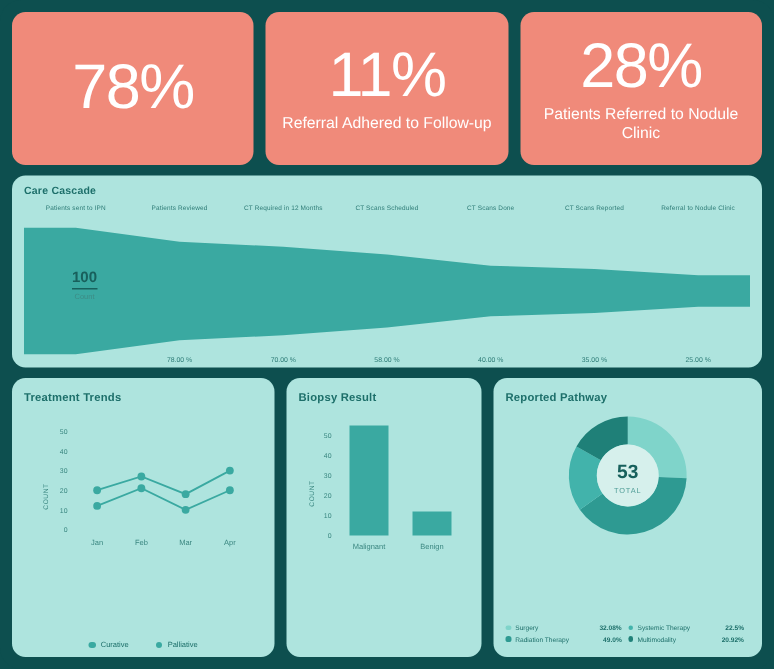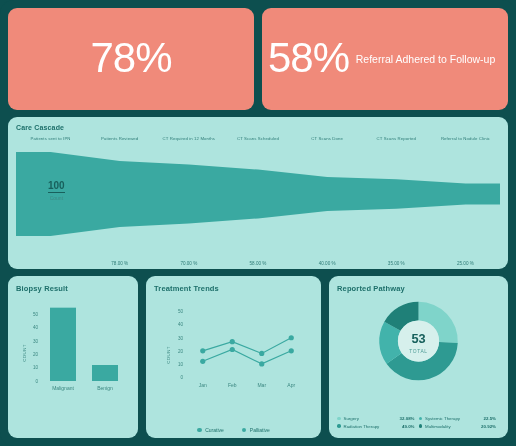--- a/index.html
+++ b/index.html
@@ -20,21 +20,21 @@
     gap: 7px;
   }
 
   
   .kpi-row { display: flex; gap: 8px; height: 102px; }
   .kpi-card {
     flex: 1;
     background: #f08a7a;
     border-radius: 9px;
     display: flex;
-    flex-direction: row;
+    flex-direction: column;
     align-items: center;
     justify-content: center;
     padding: 6px 6px 8px 6px;
   }
   .kpi-value {
     color: #ffffff;
     font-size: 42px;
     font-weight: 400;
     line-height: 46px;
     letter-spacing: -1px;
@@ -46,21 +46,21 @@
     text-align: center;
     margin-top: 3px;
     width: 100%;
     padding: 0 4px;
   }
 
   
   .funnel-panel {
     background: #aee4de;
     border-radius: 9px;
-    height: 152px;
+    height: 128px;
     position: relative;
     padding: 7px 25px 4px 8px;
   }
   .panel-title {
     font-size: 7px;
     font-weight: bold;
     color: #1d6f6a;
     letter-spacing: 0.15px;
   }
   .funnel-stage-labels {
@@ -174,24 +174,28 @@
 
 <div id="app">
 
   <div class="kpi-row">
 
     <div class="kpi-card">
       <div class="kpi-value">78%</div>
     </div>
 
     <div class="kpi-card">
-      <div class="kpi-value">58%</div>
+      <div class="kpi-value">11%</div>
       <div class="kpi-label">Referral Adhered to Follow-up</div>
     </div>
 
+    <div class="kpi-card">
+      <div class="kpi-value">28%</div>
+      <div class="kpi-label">Patients Referred to Nodule Clinic</div>
+    </div>
 
   </div>
 
   <div class="funnel-panel">
     <div class="panel-title">Care Cascade</div>
 
     <div class="funnel-stage-labels">
       <div>Patients sent to IPN</div>
       <div>Patients Reviewed</div>
       <div>CT Required in 12 Months</div>
@@ -217,37 +221,20 @@
       <div>78.00 %</div>
       <div>70.00 %</div>
       <div>58.00 %</div>
       <div>40.00 %</div>
       <div>35.00 %</div>
       <div>25.00 %</div>
     </div>
   </div>
 
   <div class="bottom-row">
-
-    <div class="panel panel-biopsy">
-      <div class="panel-title">Biopsy Result</div>
-      <svg id="biopsy-svg" width="114" height="112" viewBox="0 0 114 112">
-          <text x="22" y="89.8" text-anchor="end" class="tick-lbl">0</text>
-          <text x="22" y="76.46666666666667" text-anchor="end" class="tick-lbl">10</text>
-          <text x="22" y="63.13333333333333" text-anchor="end" class="tick-lbl">20</text>
-          <text x="22" y="49.8" text-anchor="end" class="tick-lbl">30</text>
-          <text x="22" y="36.46666666666667" text-anchor="end" class="tick-lbl">40</text>
-          <text x="22" y="23.13333333333333" text-anchor="end" class="tick-lbl">50</text>
-          <text x="10" y="60" class="axis-name" transform="rotate(-90 10 60)" text-anchor="middle">COUNT</text>
-          <rect x="34" y="14.666666666666671" width="26" height="73.33333333333333" fill="#3aa9a1"></rect>
-          <text x="47" y="97" text-anchor="middle" class="cat-lbl">Malignant</text>
-          <rect x="76" y="72" width="26" height="16" fill="#3aa9a1"></rect>
-          <text x="89" y="97" text-anchor="middle" class="cat-lbl">Benign</text>
-        </svg>
-    </div>
 
     <div class="panel panel-trends">
       <div class="panel-title">Treatment Trends</div>
       <svg id="trends-svg" width="159" height="103" viewBox="0 0 159 103">
           <text x="29" y="85.8" text-anchor="end" class="tick-lbl">0</text>
           <text x="29" y="72.7090909090909" text-anchor="end" class="tick-lbl">10</text>
           <text x="29" y="59.61818181818181" text-anchor="end" class="tick-lbl">20</text>
           <text x="29" y="46.52727272727273" text-anchor="end" class="tick-lbl">30</text>
           <text x="29" y="33.43636363636363" text-anchor="end" class="tick-lbl">40</text>
           <text x="29" y="20.345454545454547" text-anchor="end" class="tick-lbl">50</text>
@@ -272,20 +259,37 @@
           <span class="tl-dot" style="background: rgb(58, 169, 161);"></span>
           <span>Curative</span>
         </div>
         <div class="tl-item">
           <span class="tl-dot" style="background: rgb(58, 169, 161);"></span>
           <span>Palliative</span>
         </div>
       </div>
     </div>
 
+    <div class="panel panel-biopsy">
+      <div class="panel-title">Biopsy Result</div>
+      <svg id="biopsy-svg" width="114" height="112" viewBox="0 0 114 112">
+          <text x="22" y="89.8" text-anchor="end" class="tick-lbl">0</text>
+          <text x="22" y="76.46666666666667" text-anchor="end" class="tick-lbl">10</text>
+          <text x="22" y="63.13333333333333" text-anchor="end" class="tick-lbl">20</text>
+          <text x="22" y="49.8" text-anchor="end" class="tick-lbl">30</text>
+          <text x="22" y="36.46666666666667" text-anchor="end" class="tick-lbl">40</text>
+          <text x="22" y="23.13333333333333" text-anchor="end" class="tick-lbl">50</text>
+          <text x="10" y="60" class="axis-name" transform="rotate(-90 10 60)" text-anchor="middle">COUNT</text>
+          <rect x="34" y="14.666666666666671" width="26" height="73.33333333333333" fill="#3aa9a1"></rect>
+          <text x="47" y="97" text-anchor="middle" class="cat-lbl">Malignant</text>
+          <rect x="76" y="72" width="26" height="16" fill="#3aa9a1"></rect>
+          <text x="89" y="97" text-anchor="middle" class="cat-lbl">Benign</text>
+        </svg>
+    </div>
+
     <div class="panel panel-donut">
       <div class="panel-title">Reported Pathway</div>
       <svg id="donut-svg" width="100%" height="96" viewBox="0 0 166 96">
           <path d="M 83 8 A 40 40 0 0 1 122.95355128507929 49.92710656439627 L 103.97561442466663 49.01173094630804 A 21 21 0 0 0 83 27 Z" fill="#7fd4ca"></path>
           <path d="M 122.95355128507929 49.92710656439627 A 40 40 0 0 1 50.456395595751445 71.25755387782158 L 65.9146076877695 60.210215785856334 A 21 21 0 0 0 103.97561442466663 49.01173094630804 Z" fill="#2e9a92"></path>
           <path d="M 50.456395595751445 71.25755387782158 A 40 40 0 0 1 48.188671859408544 28.297933278763235 L 64.72405272618948 37.6564149713507 A 21 21 0 0 0 65.9146076877695 60.210215785856334 Z" fill="#42b3ab"></path>
           <path d="M 48.188671859408544 28.297933278763235 A 40 40 0 0 1 82.99999999999999 8 L 83 27 A 21 21 0 0 0 64.72405272618948 37.6564149713507 Z" fill="#1f8078"></path>
           <circle cx="83" cy="48" r="21" fill="#d6f0ec"></circle>
           <text x="83" y="50" text-anchor="middle" class="donut-center-num">53</text>
           <text x="83" y="60" text-anchor="middle" class="donut-center-lbl">TOTAL</text>

